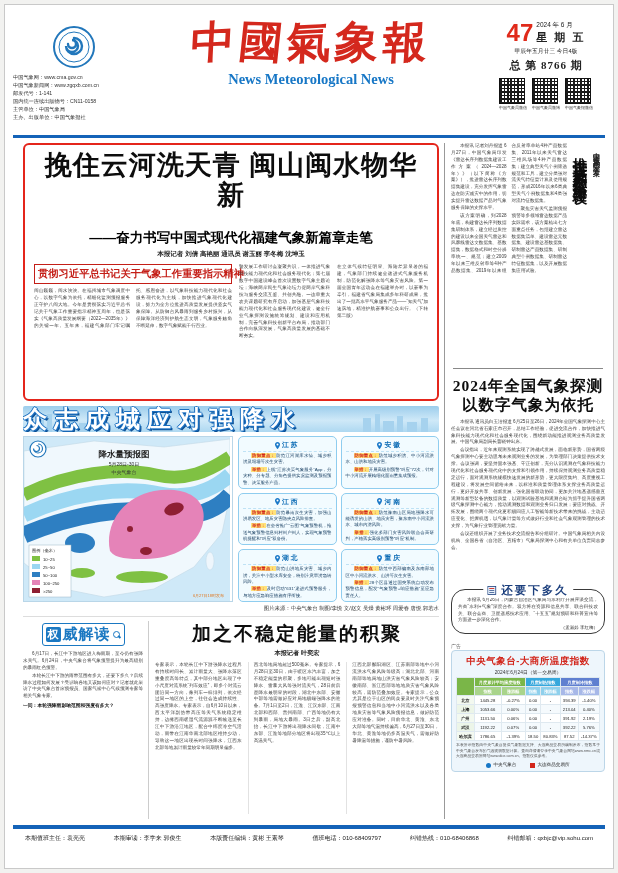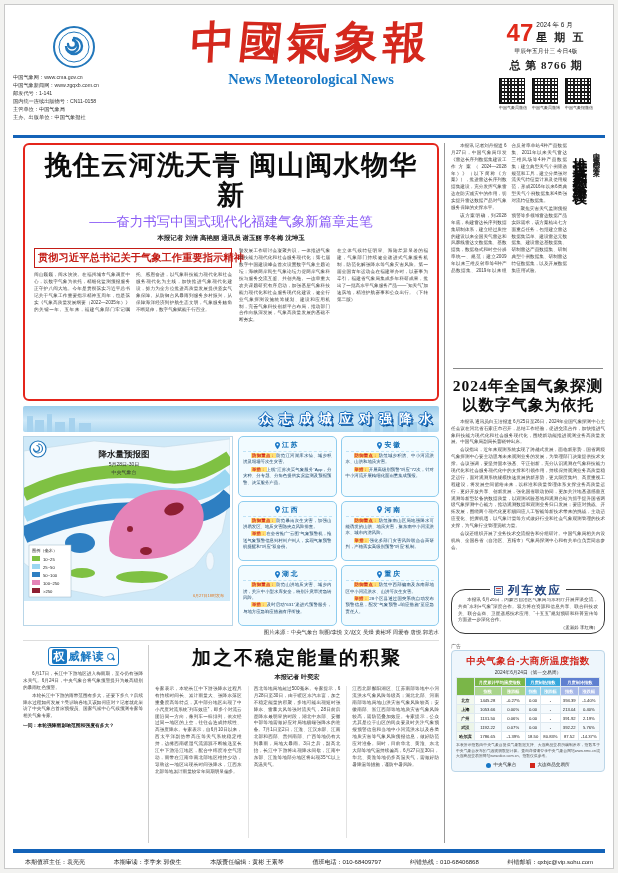--- a/index.html
+++ b/index.html
@@ -33,55 +33,55 @@
   .blue-rule{height:3px;background:#1463b8;margin-top:2px;}
 
   
   .main{display:flex;margin-top:5px;}
   .left-col{width:416px;padding-left:10px;}
   .right-col{flex:1;border-left:1px solid #999;margin-left:5px;padding-left:6px;}
 
   
   .red-box{border:2px solid #e4251b;border-radius:6px;padding:6px 9px 4px;height:258px;box-sizing:border-box;overflow:hidden;}
   .lead-h1{font-size:27px;font-weight:900;text-align:center;letter-spacing:1px;color:#0d0d0d;line-height:1.1;}
-  .lead-h2{font-size:13.5px;font-weight:normal;text-align:center;margin-top:3px;color:#8b5cf6;}
+  .lead-h2{font-size:13.5px;font-weight:bold;text-align:center;margin-top:19px;color:#000000;}
   .lead-by{font-size:6.5px;font-weight:bold;text-align:center;margin-top:3px;color:#222;}
   .lead-body{display:flex;gap:7px;margin-top:5px;height:172px;overflow:hidden;}
   .lead-left{width:198px;flex:none;}
   .slogan-box{border:1.5px solid #c41e17;padding:2px 3px;}
   .slogan1{font-family:"Liberation Serif","DejaVu Serif",serif;font-weight:900;color:#c41e17;font-size:10.3px;text-align:center;white-space:nowrap;}
   .slogan2-wrap{border:1px solid #c41e17;margin-top:2px;padding:1.5px 0;}
   .slogan2{font-weight:bold;color:#d2261c;font-size:8.6px;text-align:center;white-space:nowrap;}
   .tiny{font-size:4.6px;line-height:1.5;color:#3c3c3c;text-align:justify;}
   .lead-colA{margin-top:4px;columns:2;column-gap:6px;height:118px;overflow:hidden;}
   .lead-colB,.lead-colC{flex:1;overflow:hidden;}
   .indent{text-indent:9px;margin:0 0 1px;}
 
   
   .banner{position:relative;height:26px;margin-top:5px;background:linear-gradient(180deg,#9ccdec,#cfe9f8 55%,#aed8f1);overflow:hidden;border-radius:2px;}
   .banner svg{position:absolute;inset:0;}
-  .banner-title{position:relative;text-align:right;font-size:13px;font-weight:900;letter-spacing:7px;color:#fff;line-height:26px;
+  .banner-title{position:relative;text-align:left;font-size:24px;font-weight:900;letter-spacing:7px;color:#fff;line-height:26px;
     text-shadow:1px 0 0 #1a6fc0,-1px 0 0 #1a6fc0,0 1px 0 #1a6fc0,0 -1px 0 #1a6fc0,1px 1px 0 #1a6fc0,2px 2px 0 #0e4f92;}
 
   
-  .rain-row{display:flex;gap:5px;margin-top:4px;height:190px;border-radius:19px;}
+  .rain-row{display:flex;gap:5px;margin-top:4px;height:166px;border-radius:19px;}
   .map-wrap{width:208px;flex:none;border:1px solid #b9d6e8;}
   .cards{flex:1;display:grid;grid-template-columns:1fr 1fr;grid-auto-rows:1fr;gap:4px;}
   .card{background:#f2fbff;border:1px solid #8fcdef;border-radius:5px;padding:3px 4px;overflow:hidden;}
   .card-title{display:flex;justify-content:center;align-items:center;gap:2px;font-size:6.8px;font-weight:bold;color:#0d6cb5;letter-spacing:2px;border-bottom:1px dashed #bfe2f5;padding-bottom:1px;margin-bottom:1px;}
   .card p{margin:0 0 1px;font-size:4.4px;line-height:1.45;color:#123a5e;text-align:justify;text-indent:8px;}
   .hl{background:#ffe27a;color:#d2261c;font-weight:bold;padding:0 1px;}
   .map-caption{font-size:5.4px;color:#333;text-align:right;margin-top:3px;}
 
   
   .bottom{display:flex;gap:6px;margin-top:4px;height:198px;border-top:1px solid #ddd;padding-top:4px;}
   .interp{width:126px;flex:none;border-right:1px solid #ccc;padding-right:5px;box-sizing:border-box;}
   .interp-logo{display:flex;align-items:center;gap:2px;border:1.5px solid #1a78c2;border-radius:3px;padding:1px 3px;width:fit-content;margin:2px auto 5px;}
   .logo-first{background:#1a78c2;color:#fff;font-weight:900;font-size:11px;padding:0 2px;border-radius:2px;font-family:"Liberation Serif",serif;}
-  .logo-rest{color:#1a78c2;font-weight:900;font-size:11px;letter-spacing:1px;}
+  .logo-rest{color:#1a78c2;font-weight:900;font-size:15px;letter-spacing:1px;}
   .mag{position:relative;width:8px;height:8px;}
   .mag::before{content:"";position:absolute;left:0;top:0;width:5px;height:5px;border:1.6px solid #1a78c2;border-radius:50%;}
   .mag::after{content:"";position:absolute;left:5.5px;top:5.5px;width:3px;height:1.6px;background:#1a78c2;transform:rotate(45deg);}
   .interp .q{font-weight:bold;color:#111;font-size:4.8px;margin-top:2px;}
   .rain-art{flex:1;overflow:hidden;}
   .rain-h1{font-size:19px;font-weight:900;text-align:center;letter-spacing:2px;color:#0d0d0d;}
   .rain-by{font-size:6.2px;font-weight:bold;text-align:center;margin:2px 0 4px;}
   .rain-cols{display:flex;gap:6px;height:152px;overflow:hidden;}
   .rain-cols > div{flex:1;border-left:1px solid #e2e2e2;padding-left:5px;}
   .rain-cols > div:first-child{border-left:none;padding-left:0;}
@@ -375,21 +375,21 @@
       </div>
 
       <div class="briefs">
         <div class="briefs-title">
           <svg width="11" height="9" viewBox="0 0 11 9">
             <rect x="0.5" y="0.5" width="8" height="8" fill="#e8f1fb" stroke="#1c3f7d" stroke-width="0.8"></rect>
             <line x1="2" y1="2.5" x2="7" y2="2.5" stroke="#d2261c" stroke-width="0.9"></line>
             <line x1="2" y1="4.5" x2="7" y2="4.5" stroke="#1c3f7d" stroke-width="0.7"></line>
             <line x1="2" y1="6.5" x2="7" y2="6.5" stroke="#1c3f7d" stroke-width="0.7"></line>
           </svg>
-          <span>列车效应</span>
+          <span>还要下多久</span>
         </div>
         <div class="tiny indent">本报讯 6月26日，内蒙古自治区气象局与水利厅开展座谈交流，共商“水利+气象”深度合作。双方将在资源和信息共享、联合科技攻关、联合会商、卫星遥感技术应用、“十五五”规划预研和科普宣传等方面进一步深化合作。</div>
         <div class="sig">（孟淑婷 李红梅）</div>
       </div>
 
       <div class="ad">
         <div class="ad-label">广告</div>
         <div class="ad-panel">
           <div class="ad-title">中央气象台-大商所温度指数</div>
           <div class="ad-sub">2024年6月24日（第一交易周）</div>

